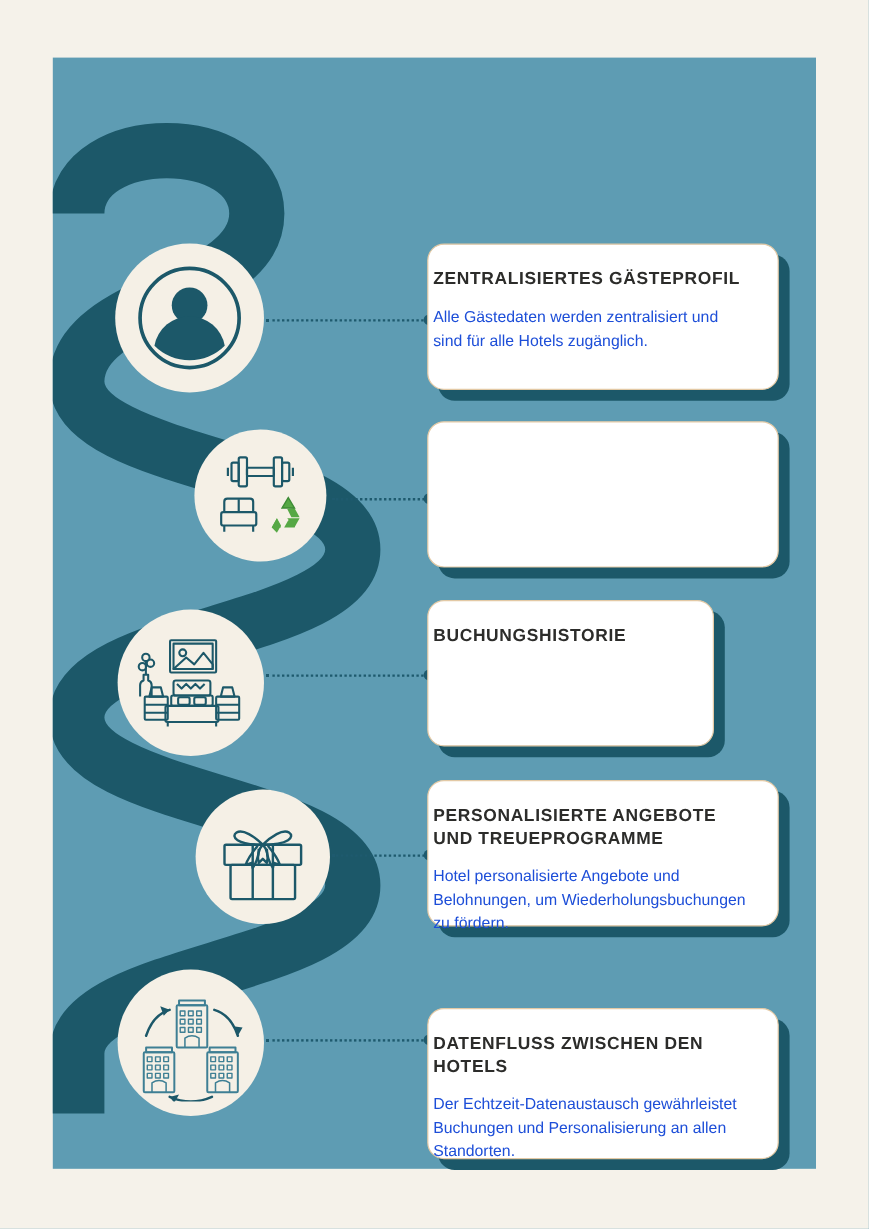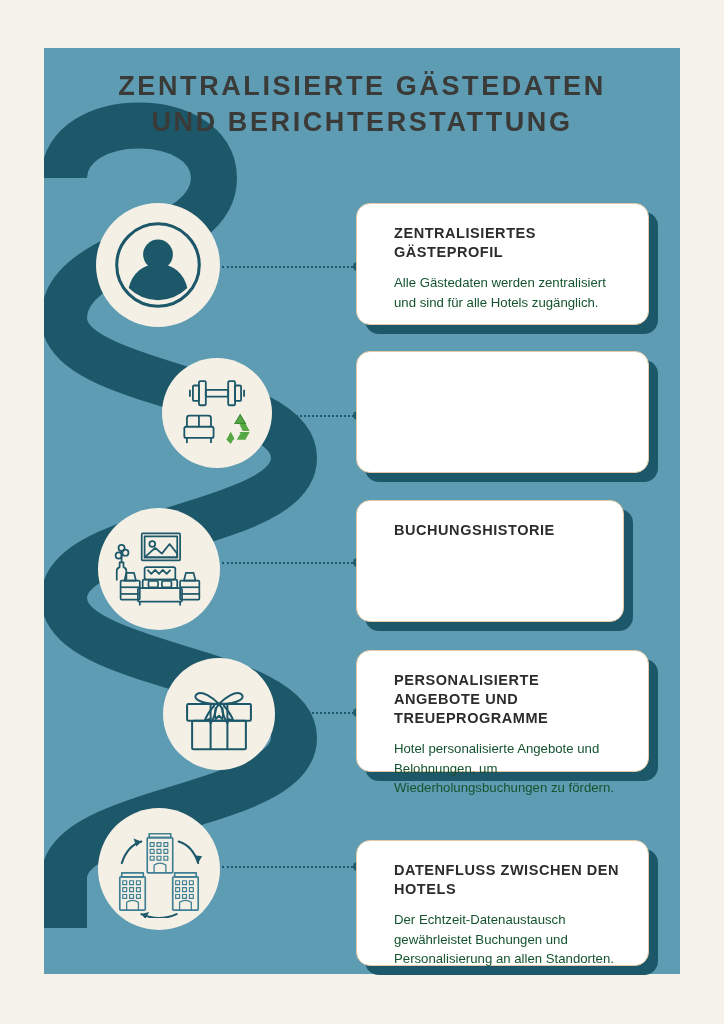--- a/index.html
+++ b/index.html
@@ -95,33 +95,33 @@
   }
   .card {
     position: absolute;
     left: 0; top: 0;
     width: 100%;
     height: 100%;
     background: #FFFFFF;
     border: 1px solid #E3C9A5;
     border-radius: 14px;
     box-sizing: border-box;
-    padding: 20px 22px 16px 37px;
+    padding: 20px 22px 16px 4px;
   }
   .card-title {
     color: #2C2C2A;
     font-weight: bold;
     font-size: 14.5px;
     letter-spacing: 0.55px;
     line-height: 19px;
     text-transform: uppercase;
     margin: 0 0 11px 0;
   }
   .card-body {
-    color: #14532d;
+    color: #1d4ed8;
     font-size: 13.2px;
     line-height: 19.5px;
     margin: 0;
   }
 </style>
 </head>
 <body>
 
 <div id="poster">
 
@@ -131,24 +131,20 @@
     <path d="M 20 130
              C 20 60, 170 60, 170 130
              C 170 200, 20 200, 20 270
              C 20 340, 250 340, 250 410
              C 250 480, 20 480, 20 550
              C 20 620, 250 620, 250 690
              C 250 760, 20 760, 20 830
              L 20 880" fill="none" stroke="#1C5869" stroke-width="46" stroke-linecap="butt"></path>
   </svg>
 
-  <div class="title">
-    <span class="title-line">ZENTRALISIERTE GÄSTEDATEN</span>
-    <span class="title-line">UND BERICHTERSTATTUNG</span>
-  </div>
 
   <div class="icon-circle" style="left:96px; top:203px; width:124px; height:124px;">
     <svg width="96" height="96" viewBox="0 0 100 100">
       <circle cx="50" cy="50" r="43" fill="none" stroke="#1C5869" stroke-width="3.2"></circle>
       <circle cx="50" cy="39" r="15.5" fill="#1C5869"></circle>
       <path d="M 19.5 74 A 31 31 0 0 1 80.5 74 A 43 43 0 0 1 19.5 74 Z" fill="#1C5869"></path>
     </svg>
   </div>
 
   <div class="icon-circle" style="left:162px; top:358px; width:110px; height:110px;">
@@ -326,21 +322,21 @@
       <p class="card-body">Alle Gästedaten werden zentralisiert und sind für alle Hotels zugänglich.</p>
     </div>
   </div>
 
   <div class="card-wrap" style="left:356px; top:351px; width:293px; height:122px;">
     <div class="card-shadow"></div>
     <div class="card">
     </div>
   </div>
 
-  <div class="card-wrap" style="left:356px; top:500px; width:268px; height:122px;">
+  <div class="card-wrap" style="left:356px; top:500px; width:239px; height:122px;">
     <div class="card-shadow"></div>
     <div class="card">
       <p class="card-title">BUCHUNGSHISTORIE</p>
     </div>
   </div>
 
   <div class="card-wrap" style="left:356px; top:650px; width:293px; height:122px;border-radius:14px;">
     <div class="card-shadow"></div>
     <div class="card">
       <p class="card-title">PERSONALISIERTE ANGEBOTE UND TREUEPROGRAMME</p>

